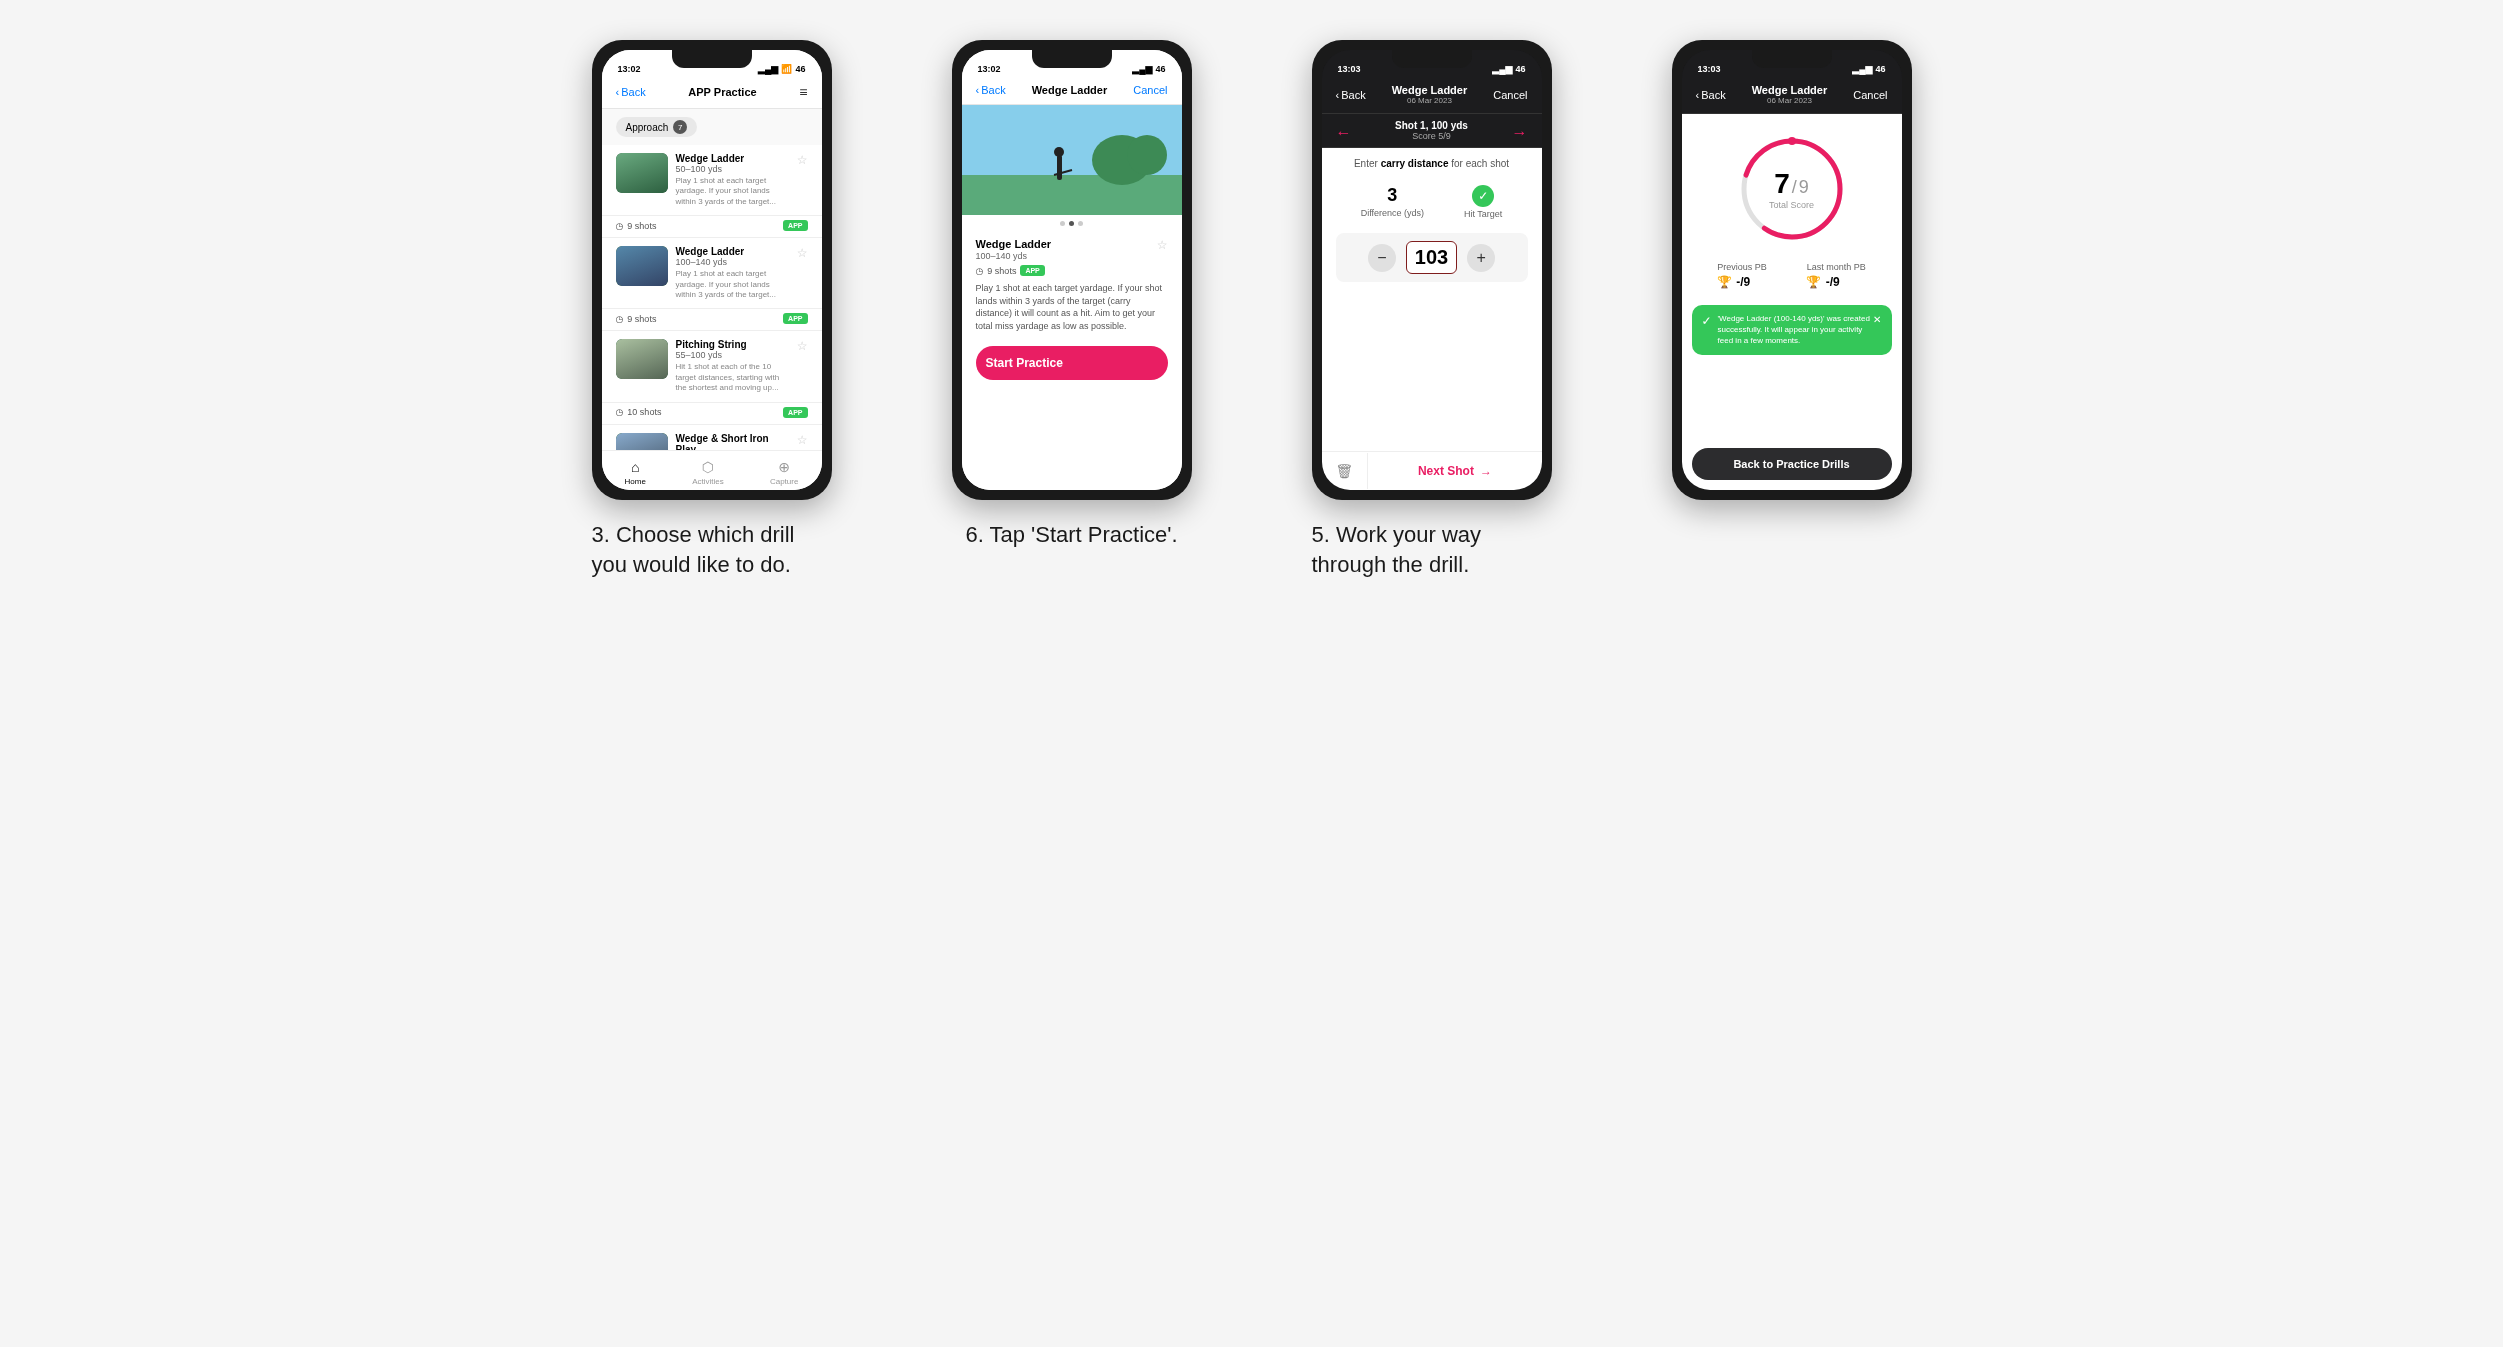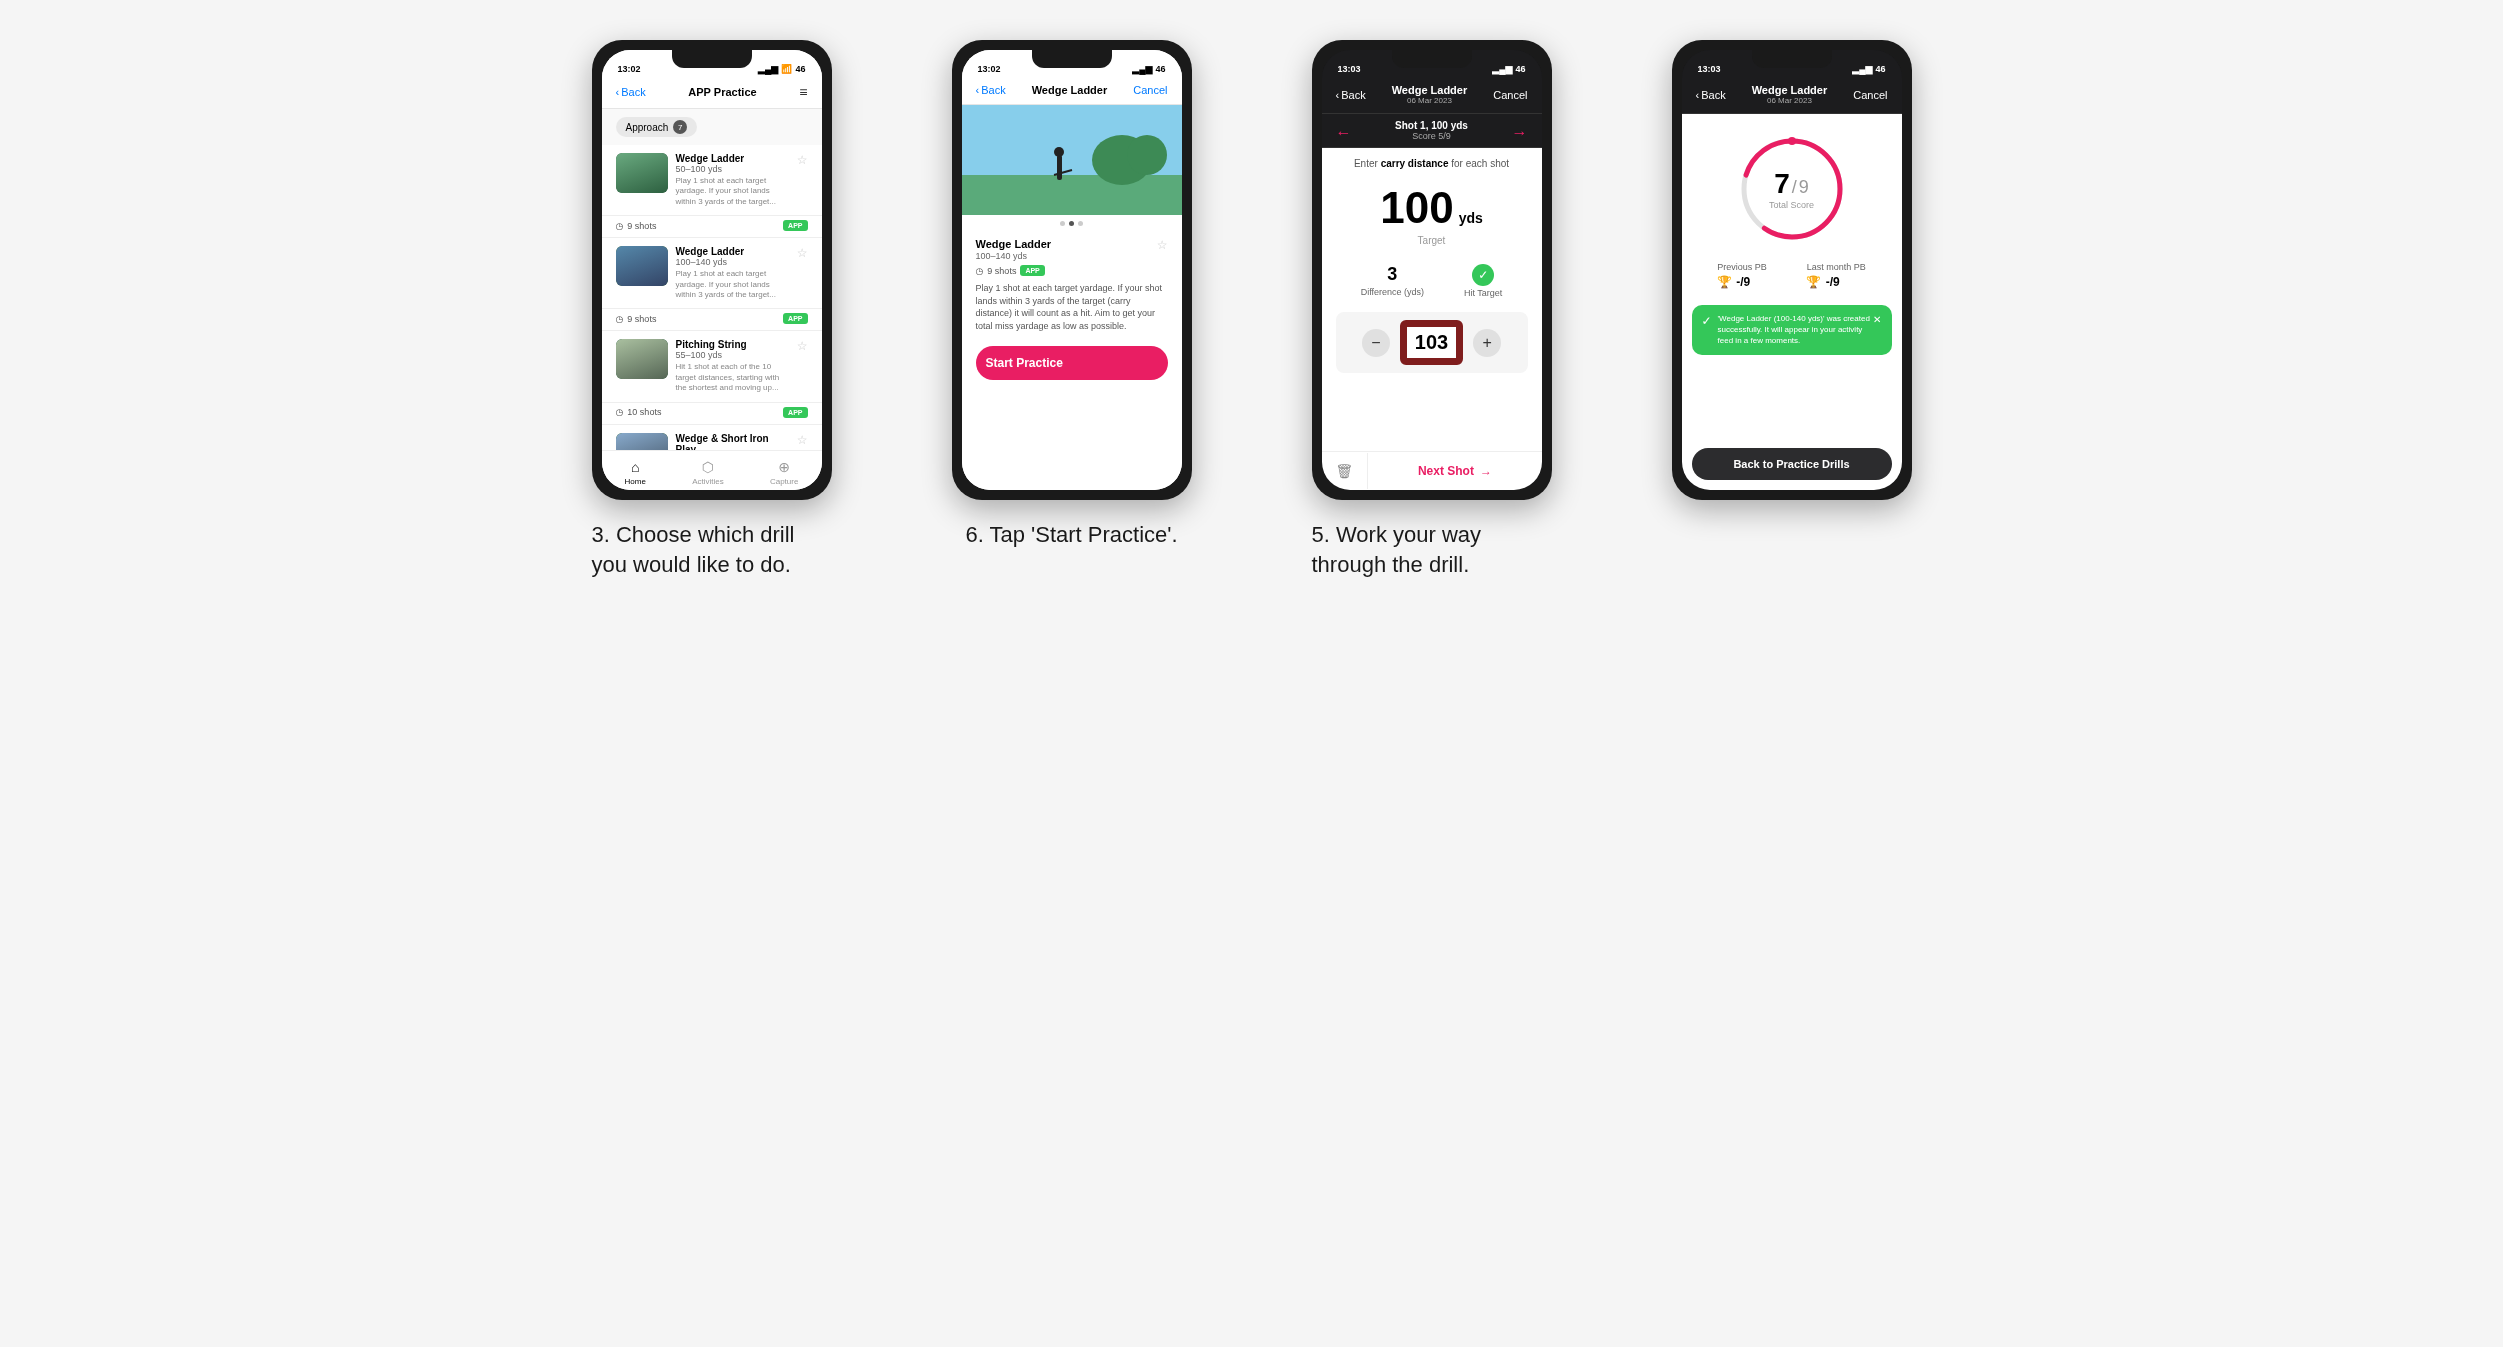--- a/index.html
+++ b/index.html
@@ -335,21 +335,21 @@
       justify-content: center;
       font-size: 16px;
       color: #333;
     }
     .input-val {
       font-size: 20px;
       font-weight: 600;
       min-width: 50px;
       text-align: center;
       background: #fff;
-      border: 7px solid #7f1d1d;
+      border: 1px solid #7f1d1d;
       border-radius: 6px;
       padding: 4px 8px;
     }
     .next-btn-bar {
       display: flex;
       align-items: center;
       margin-top: auto;
       border-top: 1px solid #eee;
     }
     .delete-btn {
@@ -656,27 +656,20 @@
           <div style="text-align:center;">
             <div style="font-size:10px;font-weight:600;color:#fff;">Shot 1, 100 yds</div>
             <div style="font-size:9px;color:#aaa;">Score 5/9</div>
           </div>
           <span class="arrow-btn">→</span>
         </div>
         <div class="screen3-content" style="background:#fff;">
           <div class="carry-label">
             Enter <strong>carry distance</strong> for each shot
           </div>
-          <div class="target-display">
-            <div class="target-yds">
-              <span class="target-number">100</span>
-              <span class="target-unit">yds</span>
-            </div>
-            <div class="target-label">Target</div>
-          </div>
           <div class="shot-stats">
             <div class="stat-item">
               <div class="stat-value">3</div>
               <div class="stat-label">Difference (yds)</div>
             </div>
             <div class="stat-item">
               <div class="stat-check">✓</div>
               <div class="stat-label">Hit Target</div>
             </div>
           </div>

